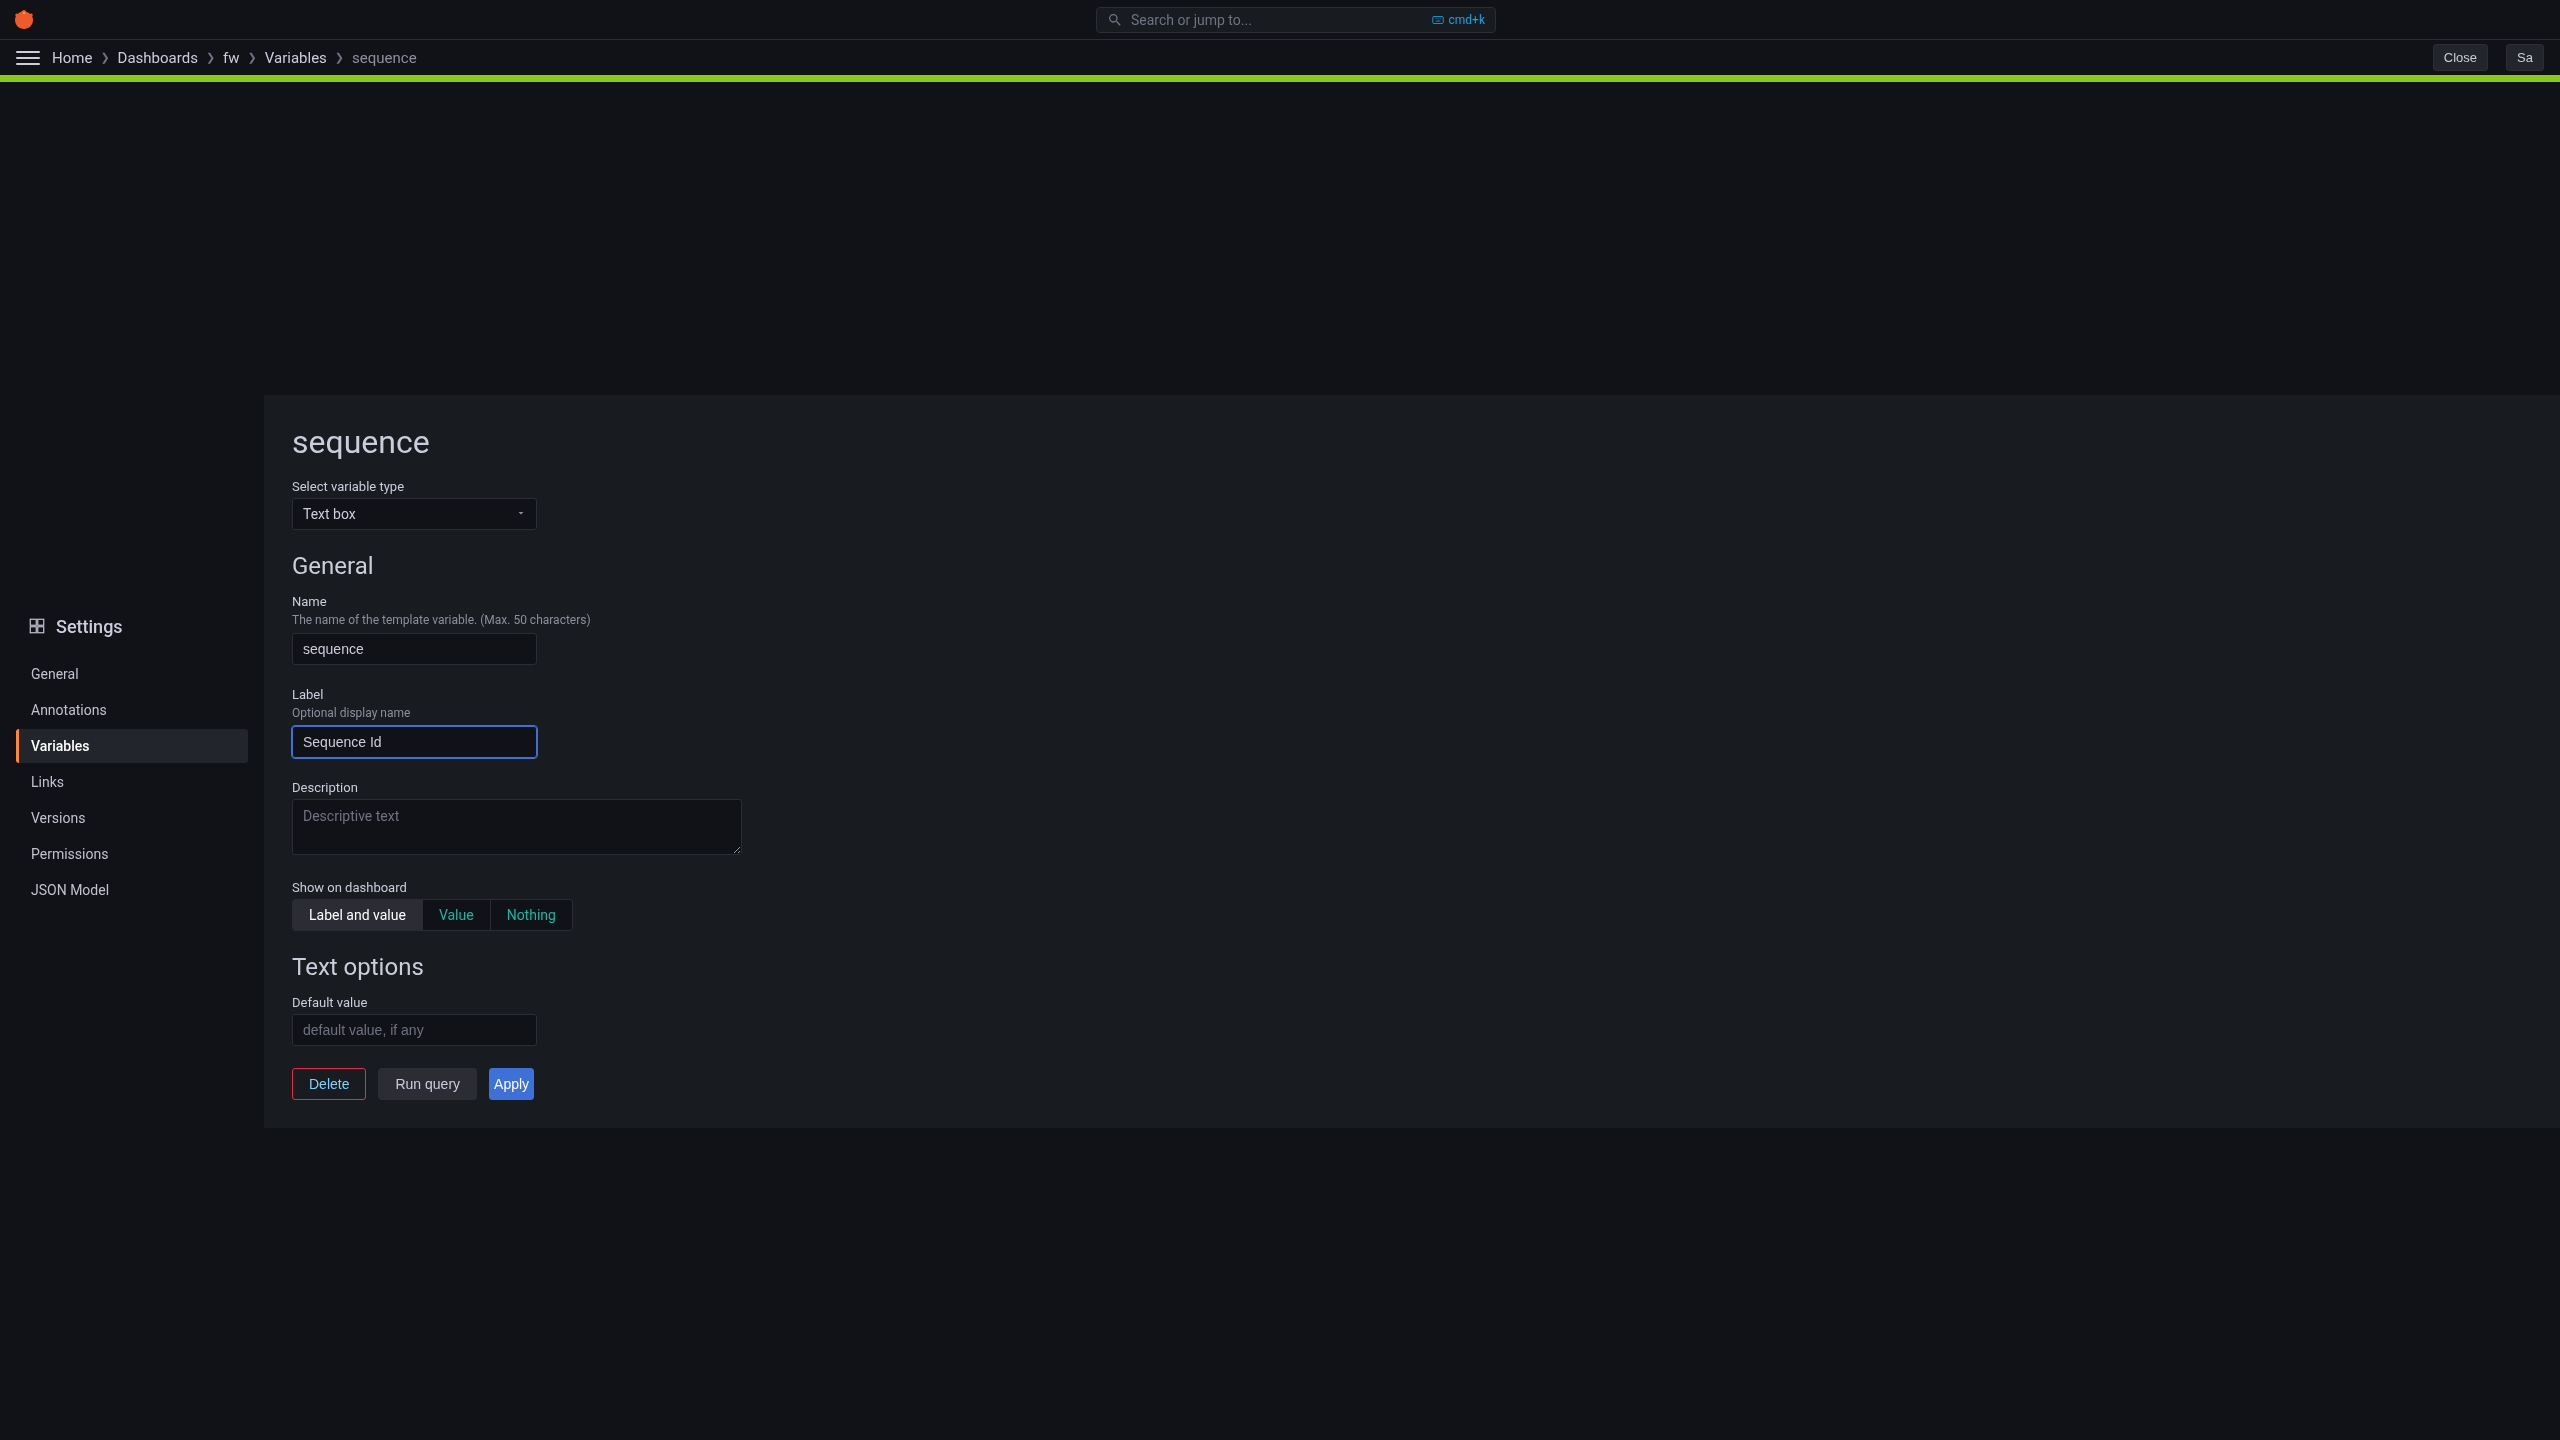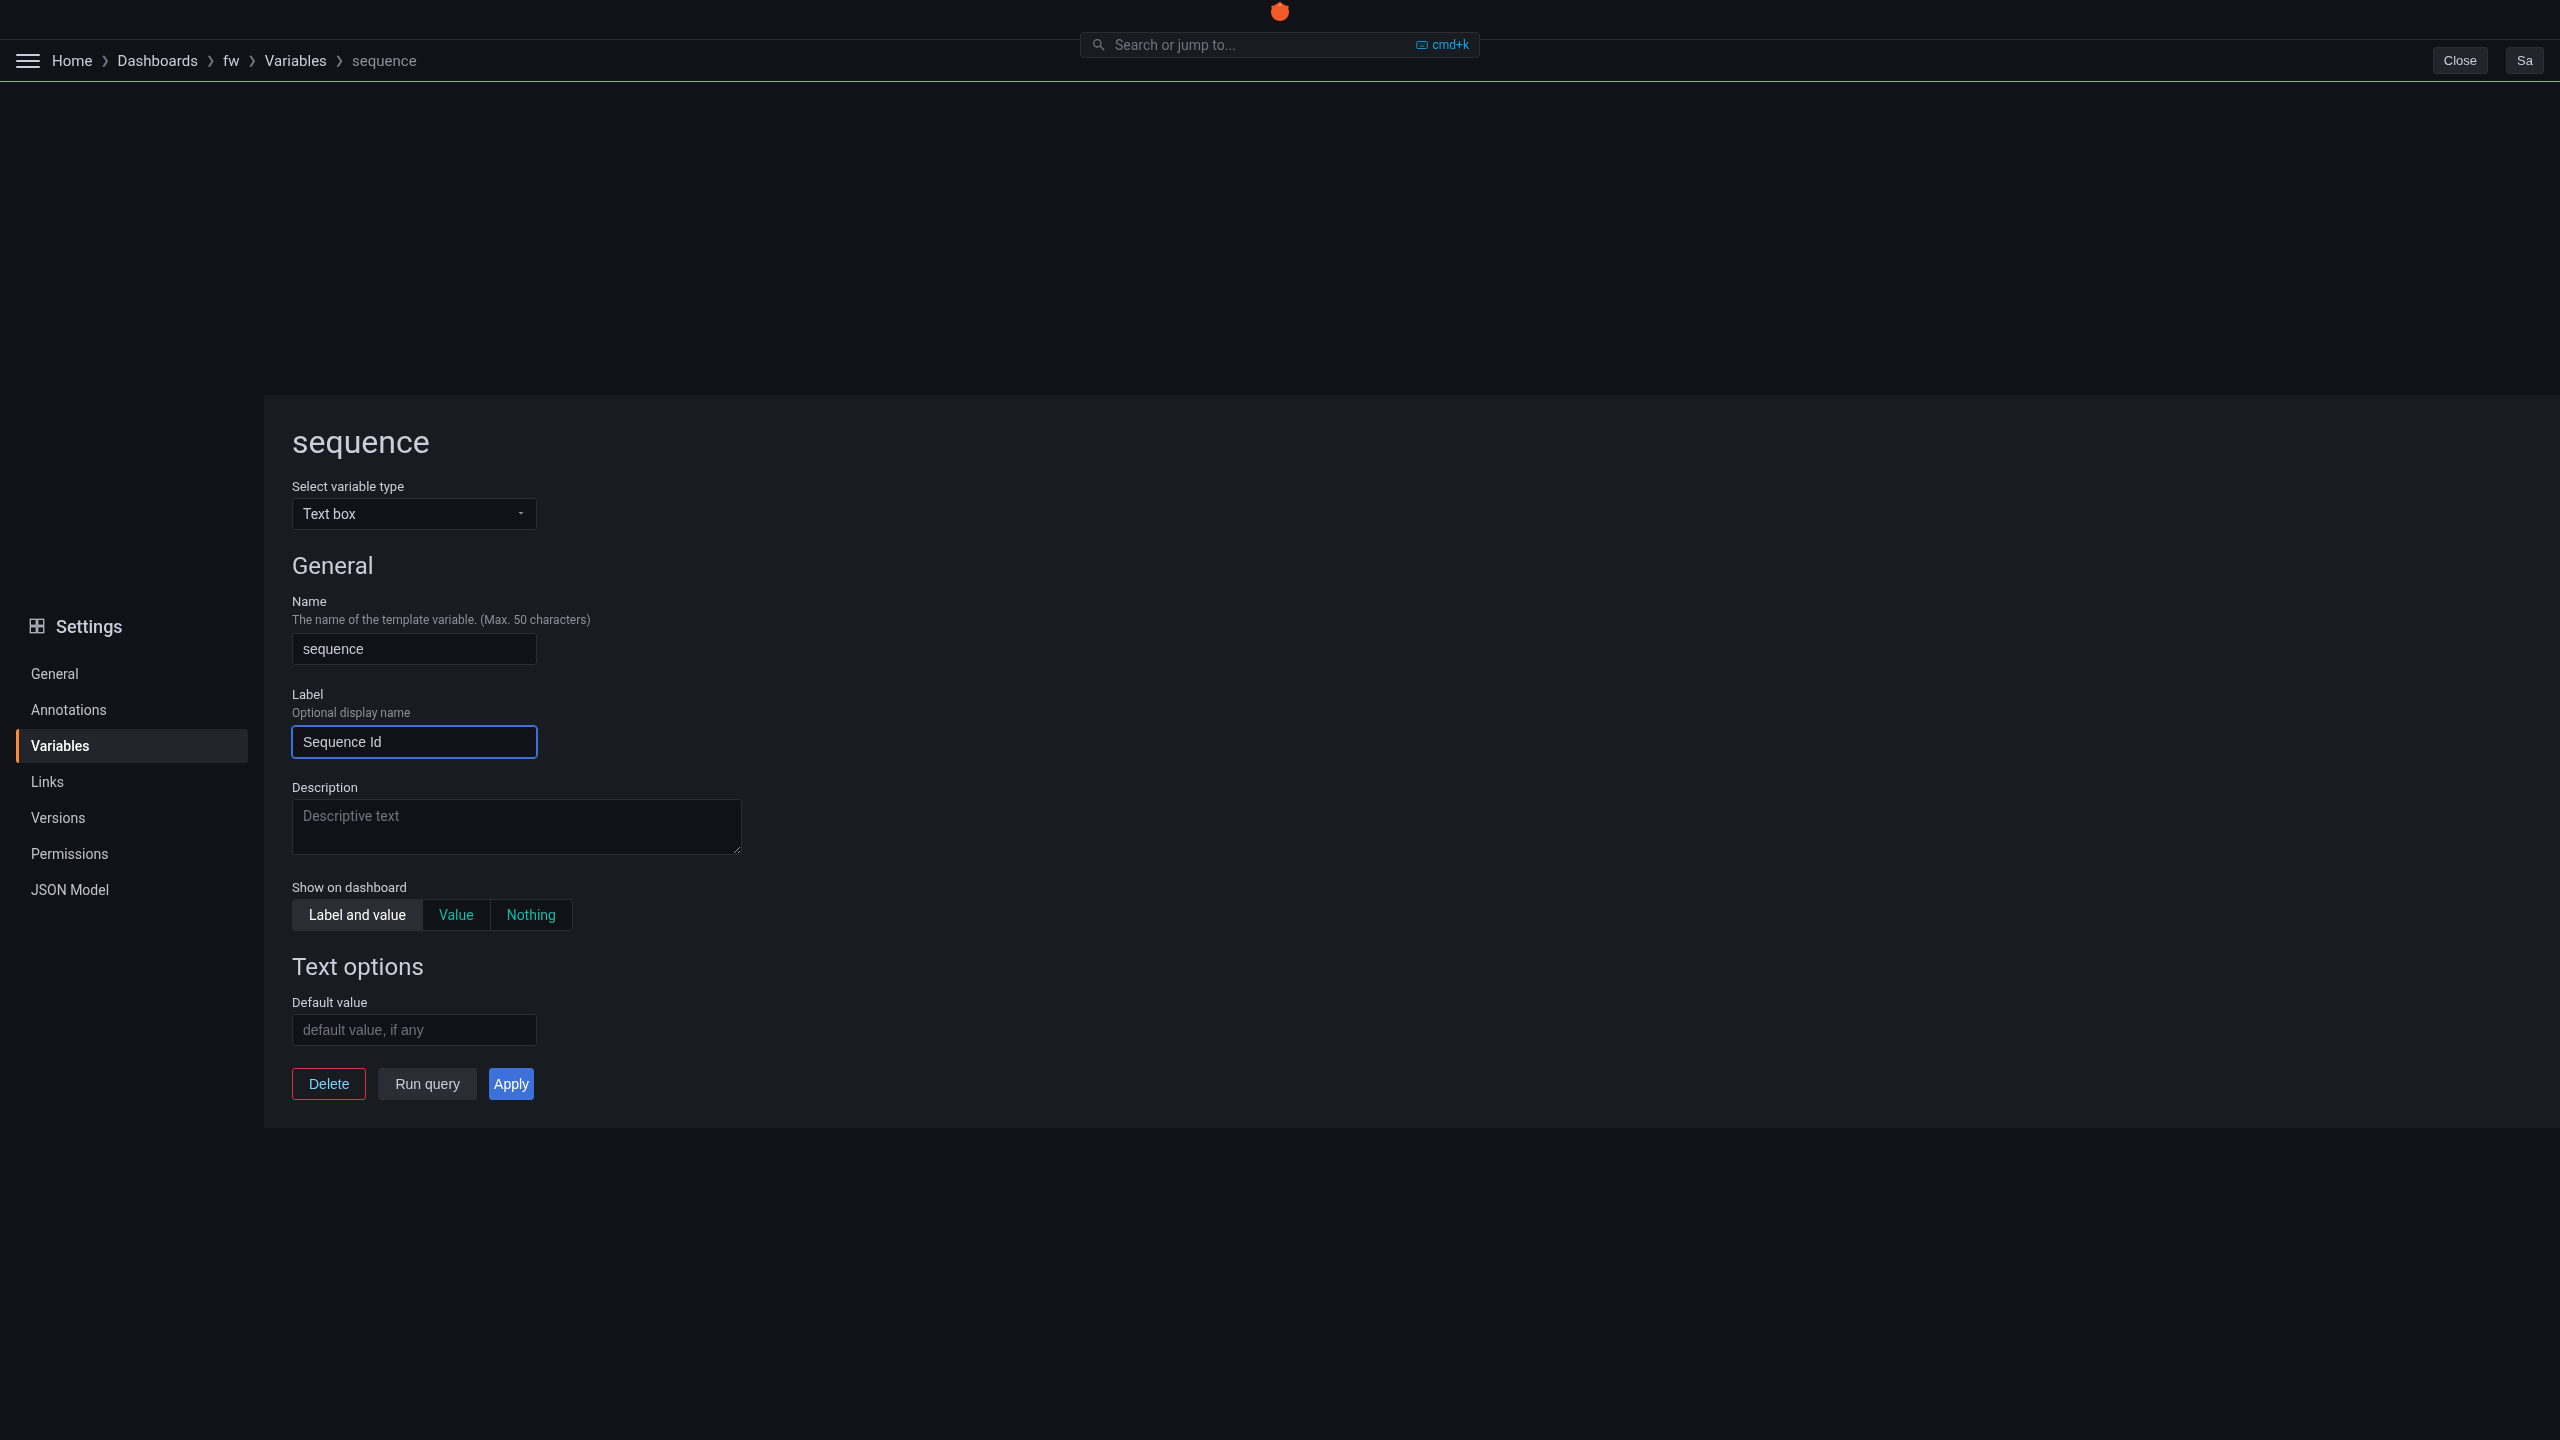--- a/index.html
+++ b/index.html
@@ -13,21 +13,20 @@
 
     
     .topbar {
       height: 40px;
       background: #111217;
       border-bottom: 1px solid #2c2c35;
       display: flex;
       align-items: center;
       padding: 0 12px;
       gap: 8px;
-      flex-direction: column;
     }
     .logo-area { display: flex; align-items: center; }
     .logo-icon { width: 24px; height: 24px; }
     .search-wrap {
       flex: 1;
       display: flex;
       justify-content: center;
     }
     .search-box {
       display: flex;
@@ -46,21 +45,21 @@
       align-items: center;
       gap: 4px;
       font-size: 12px;
       color: #0ea5e9;
     }
 
     
     .breadcrumb-bar {
       height: 42px;
       background: #111217;
-      border-bottom: 1px solid #84cc16;
+      border-bottom: 7px solid #84cc16;
       display: flex;
       align-items: center;
       padding: 0 16px;
       gap: 12px;
     }
     .menu-toggle {
       width: 24px; height: 24px;
       display: flex; flex-direction: column;
       justify-content: center; gap: 4px;
       cursor: pointer;

